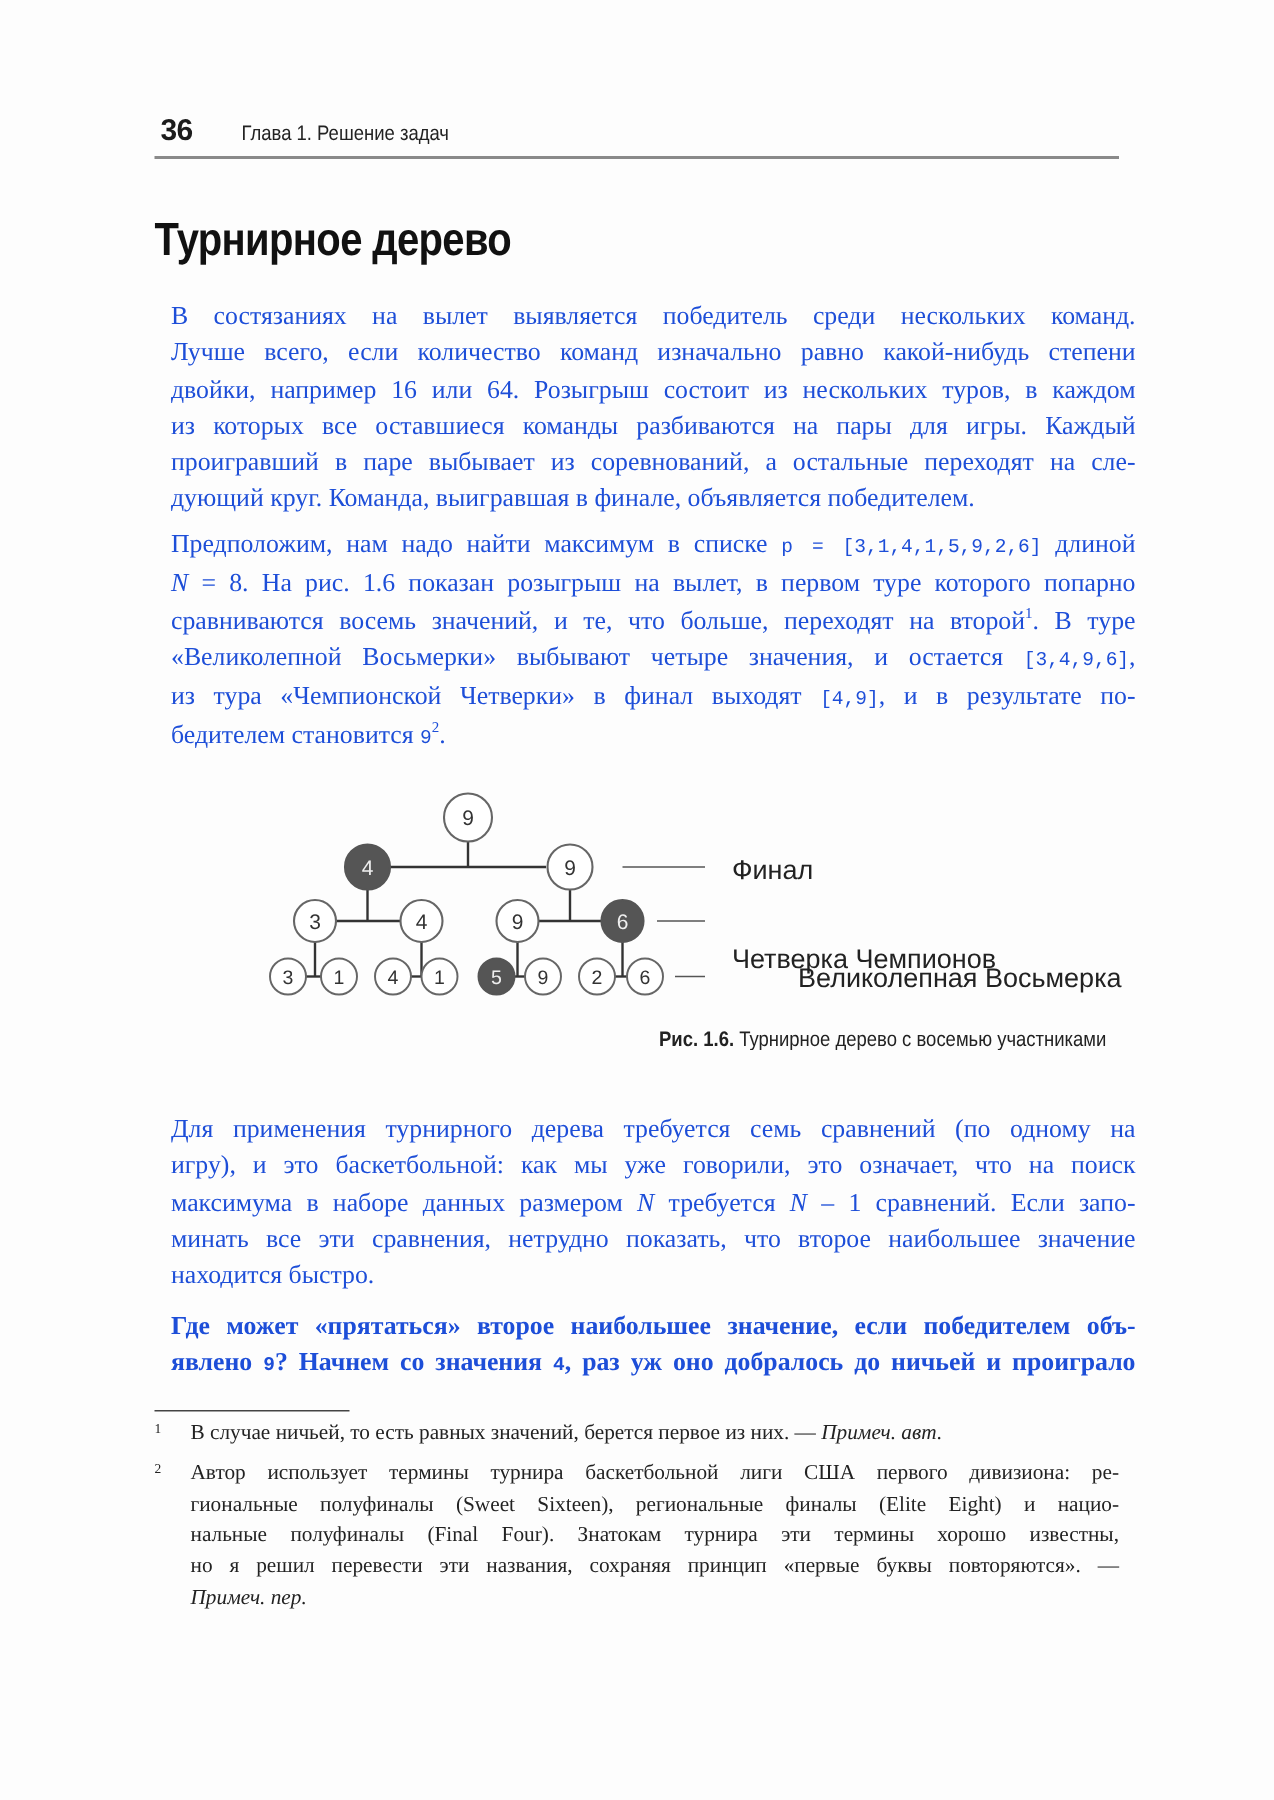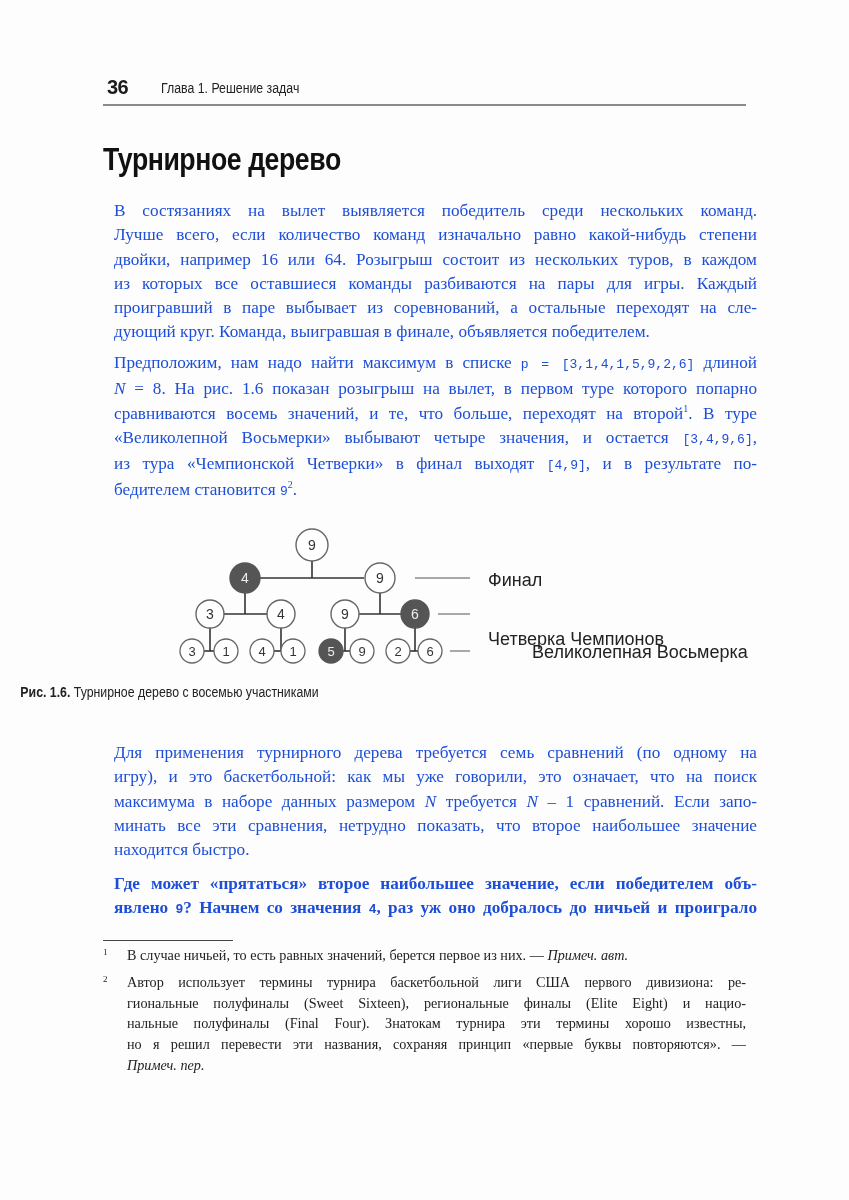--- a/index.html
+++ b/index.html
@@ -11,21 +11,21 @@
   .head-rule { position: absolute; left: 103px; top: 104px; width: 643px; height: 2px; background: #8a8a8a; }
   .section-title { position: absolute; left: 103px; top: 142px; font-family: "Liberation Sans", sans-serif; font-weight: bold; font-size: 31px; color: #111; transform: scaleX(0.86); transform-origin: left; letter-spacing: -0.5px; white-space: nowrap; }
   .para { position: absolute; left: 114px; width: 643px; font-family: "Liberation Serif", serif; font-size: 17.2px; line-height: 24.3px; color: #1d4ed8; text-align: justify; margin: 0; }
   .para .line { display: block; text-align: justify; text-align-last: justify; white-space: nowrap; }
   .para .line.last { text-align-last: left; }
   code, .mono { font-family: "Liberation Mono", monospace; font-size: 13px; }
   sup { font-size: 10px; line-height: 0; }
   i { font-style: italic; }
   .figure { position: absolute; left: 170px; top: 520px; width: 520px; height: 150px; }
   .fig-label { position: absolute; font-family: "Liberation Sans", sans-serif; font-size: 18px; color: #222; white-space: nowrap; }
-  .caption { position: absolute; left: 0; width: 758px; top: 684px; text-align: left; font-family: "Liberation Sans", sans-serif; font-size: 14px; color: #222; }
+  .caption { position: absolute; left: 0; width: 758px; top: 684px; text-align: right; font-family: "Liberation Sans", sans-serif; font-size: 14px; color: #222; }
   .caption .cap-inner { display: inline-block; transform: scaleX(0.88); }
   .caption b { font-weight: bold; }
   .fn-rule { position: absolute; left: 103px; top: 940px; width: 130px; height: 1px; background: #444; }
   .footnote { position: absolute; left: 103px; width: 643px; font-family: "Liberation Serif", serif; font-size: 14.2px; line-height: 20.7px; color: #222; }
   .footnote .fn-mark { position: absolute; left: 0; top: -3px; font-size: 9px; }
   .footnote .fn-body { margin-left: 24px; }
   .footnote .line { display: block; text-align: justify; text-align-last: justify; white-space: nowrap; }
   .footnote .line.last { text-align-last: left; }
 </style>
 </head>

